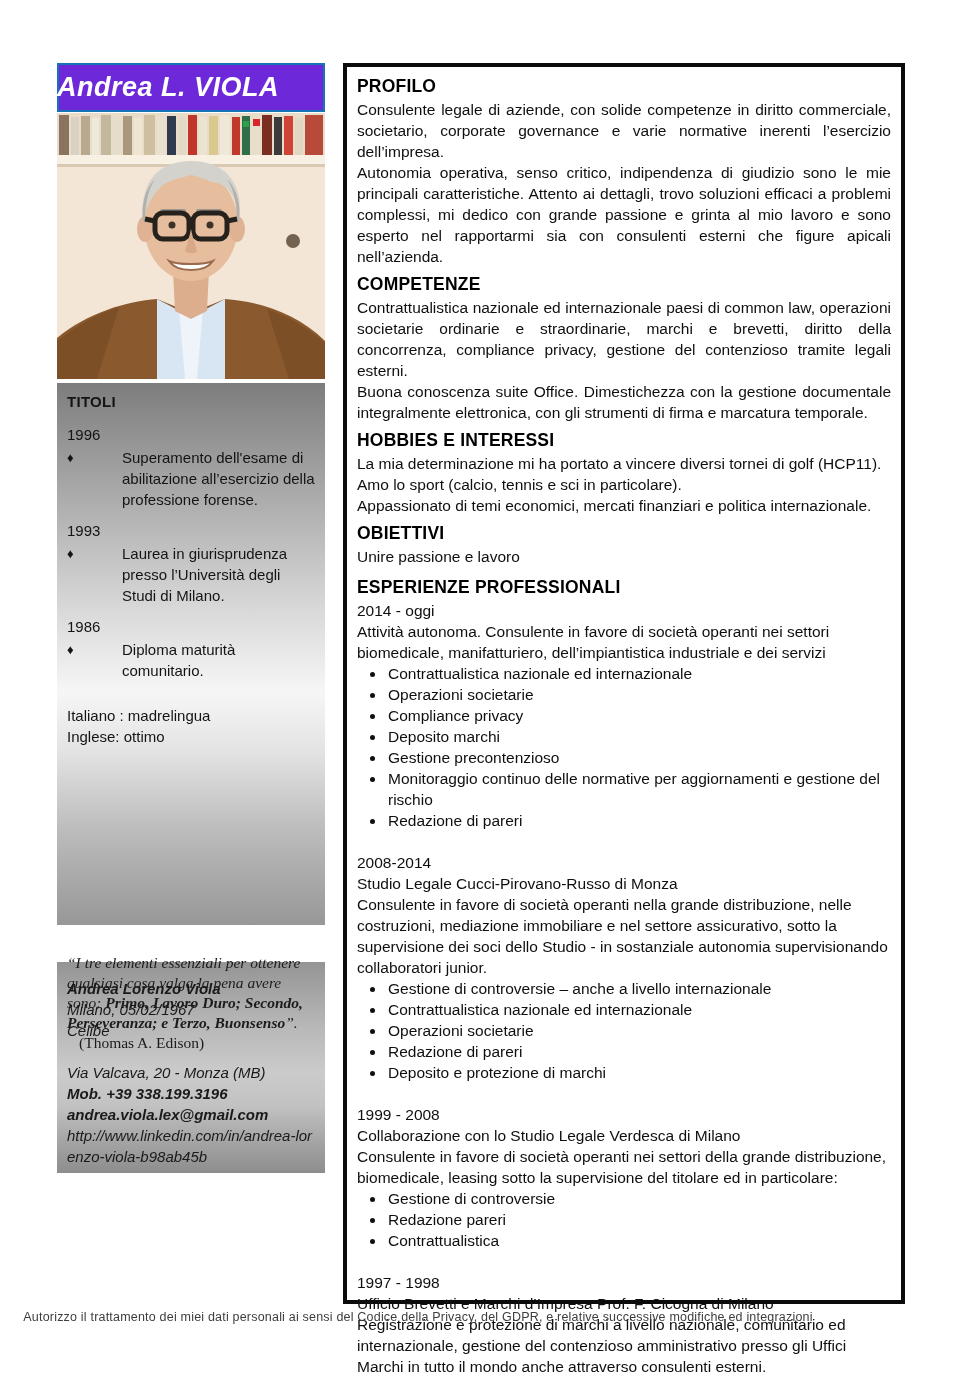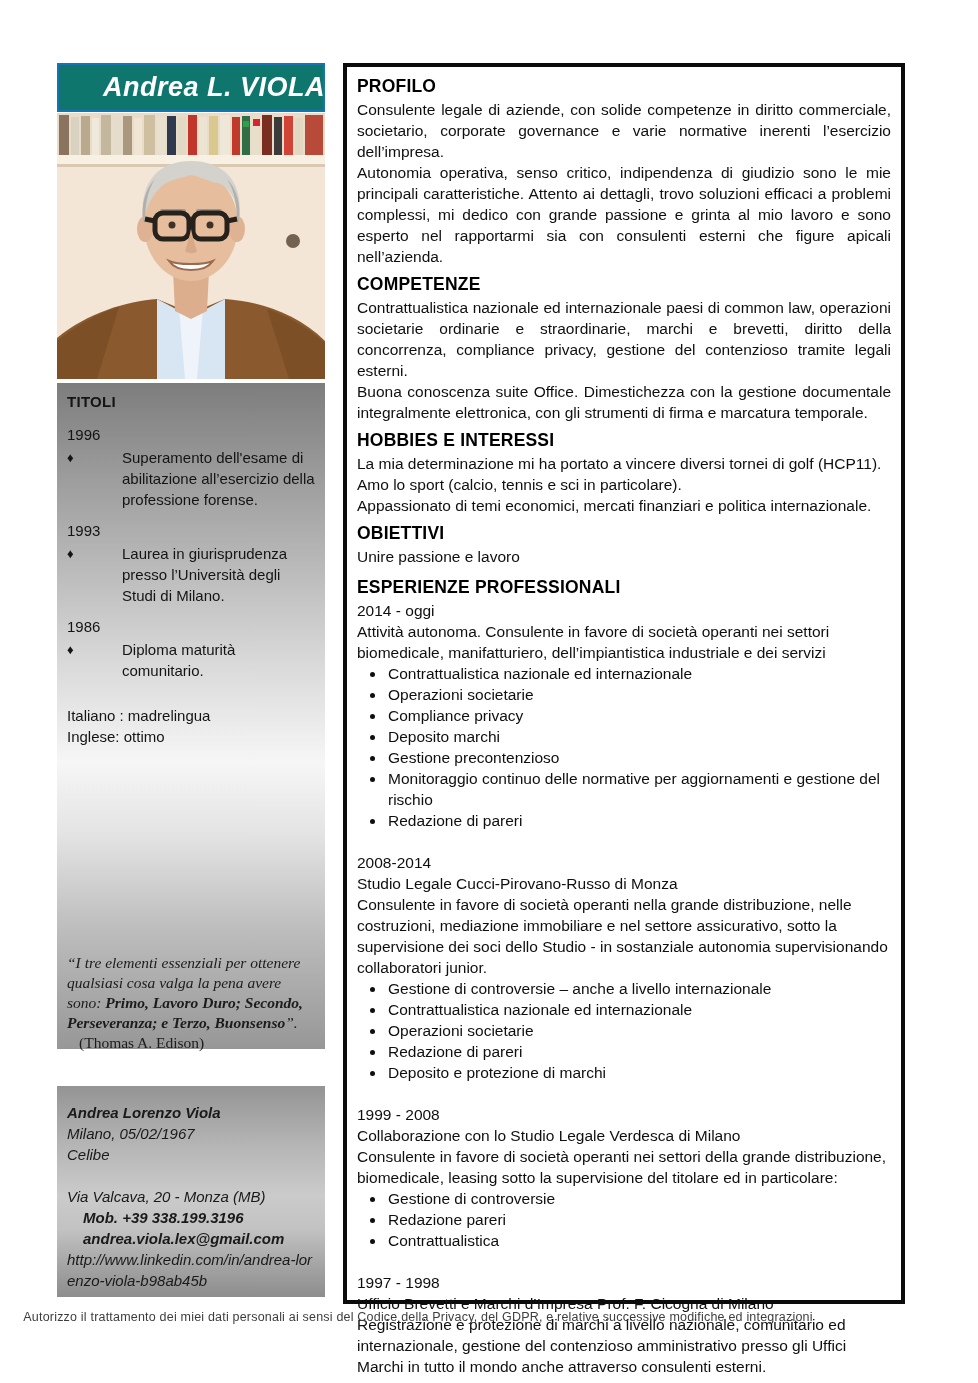--- a/index.html
+++ b/index.html
@@ -4,27 +4,27 @@
 <style>
   html,body{margin:0;padding:0;}
   body{
     width:978px;height:1383px;background:#ffffff;position:relative;
     font-family:"Liberation Sans","DejaVu Sans",sans-serif;color:#111;
     overflow:hidden;
   }
   
   .sidebar{position:absolute;left:57px;top:63px;width:268px;}
   .name-banner{
-    background:#0f766e;color:#fff;height:49px;display:flex;align-items:center;justify-content:flex-end;
+    background:#6d28d9;color:#fff;height:49px;display:flex;align-items:center;justify-content:flex-start;
     font-style:italic;font-weight:bold;font-size:27px;letter-spacing:.5px;
     box-shadow:inset 0 0 0 2px #1674b4;
   }
   .photo{width:268px;height:266px;display:block;margin-top:1px;}
   .gradient-box-1{
-    margin-top:4px;width:268px;height:666px;box-sizing:border-box;padding:8px 10px;
+    margin-top:4px;width:268px;height:542px;box-sizing:border-box;padding:8px 10px;
     background:linear-gradient(180deg,#7d7d7d 0%,#a9a9a9 20%,#d9d9d9 42%,#f6f6f6 57%,#e3e3e3 68%,#bdbdbd 82%,#979797 100%);
     color:#141414;font-size:15px;line-height:21px;
   }
   .titoli-heading{font-weight:bold;font-size:15px;margin-bottom:12px;letter-spacing:.3px;}
   .title-year{margin-top:10px;}
   .title-row{display:flex;margin-top:2px;}
   .diamond{width:55px;flex:0 0 55px;font-size:13px;}
   .title-text{flex:1;}
   .languages{margin-top:24px;}
   .quote{
@@ -32,21 +32,21 @@
     font-style:italic;font-size:15.5px;line-height:20px;color:#1c1c1c;
   }
   .quote .q-bold{font-weight:bold;}
   .quote-attribution{font-family:"Liberation Serif","DejaVu Serif",serif;font-style:normal;font-size:15.5px;line-height:20px;margin-left:12px;}
   .gradient-box-2{
     margin-top:37px;width:268px;height:211px;box-sizing:border-box;padding:16px 10px;
     background:linear-gradient(180deg,#949494 0%,#b5b5b5 28%,#cbcbcb 52%,#c2c2c2 68%,#a3a3a3 86%,#8d8d8d 100%);
     font-style:italic;font-size:15px;line-height:21px;color:#1a1a1a;
   }
   .contact-name{font-weight:bold;}
-  .contact-bold{font-weight:bold;margin-left:16px;}
+  .contact-bold{font-weight:bold;}
   .contact-gap{height:21px;}
   .contact-link{color:#1a1a1a;text-decoration:none;word-break:break-all;display:block;}
   
   .main-panel{
     position:absolute;left:343px;top:63px;width:562px;height:1241px;box-sizing:border-box;
     border:4px solid #0b0b0b;padding:2px 10px 8px 10px;
     font-size:15.5px;line-height:21px;color:#0f0f0f;
   }
   h2.sec{
     font-size:17.5px;line-height:24px;margin:5px 0 1px 0;font-weight:bold;color:#000;

